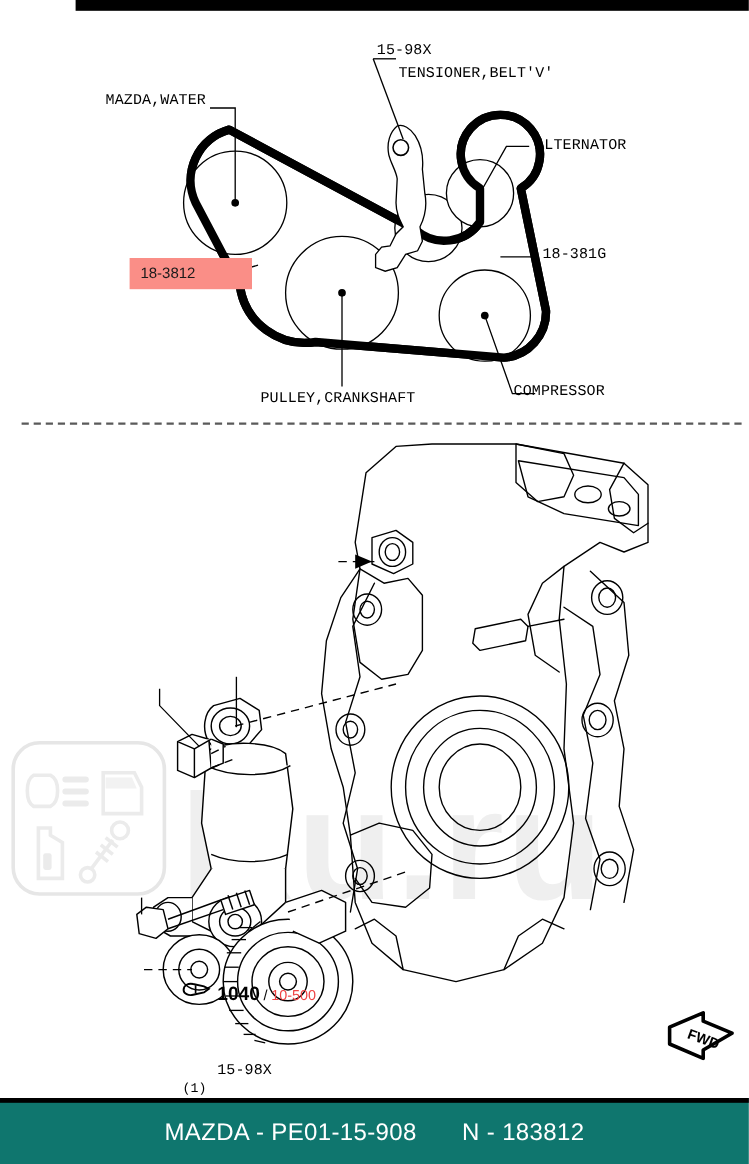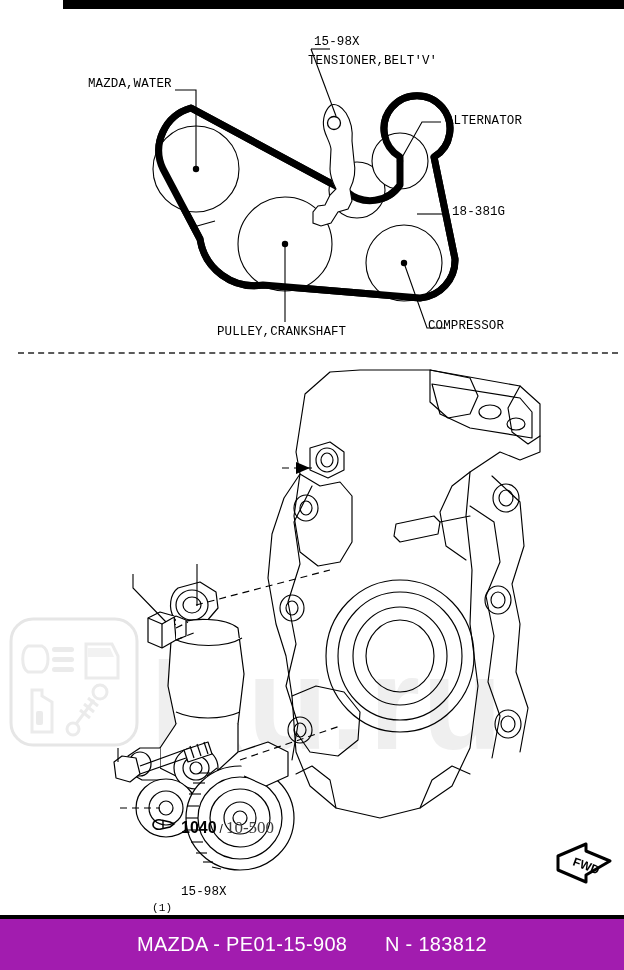--- a/index.html
+++ b/index.html
@@ -93,23 +93,23 @@
     margin-left: 5px;
     font-family: "Liberation Sans", sans-serif;
   }
   .torque .tq-sep {
     font-size: 12px;
     color: #000;
     margin: 0 3px;
     font-family: "Liberation Sans", sans-serif;
   }
   .torque .tq-alt {
-    font-size: 17px;
-    color: #404040;
-    font-family: Liberation Serif, serif;
+    font-size: 12px;
+    color: #ef4444;
+    font-family: Liberation Sans, sans-serif;
   }
 
   
   .wm-logo {
     position: absolute;
     left: 8px;
     top: 616px;
     width: 132px;
     height: 132px;
     opacity: 1;
@@ -135,21 +135,21 @@
     height: 42px;
   }
 
   
   .footer {
     position: absolute;
     left: 0;
     top: 915px;
     width: 624px;
     height: 55px;
-    background: #a21caf;
+    background: #0f766e;
     border-top: 4px solid #000000;
     display: flex;
     align-items: center;
     justify-content: center;
     box-sizing: border-box;
   }
   .footer-text {
     color: #ffffff;
     font-size: 20px;
     font-family: "Liberation Sans", sans-serif;
@@ -248,30 +248,33 @@
       <circle cx="400" cy="152" r="3.2"></circle>
       <circle cx="285" cy="235" r="3.2"></circle>
       <circle cx="404" cy="254" r="3.2"></circle>
     </g>
   </svg>
 
   <div class="lbl" style="left:88px;  top:68px;">MAZDA,WATER</div>
 
   <div class="lbl" style="left:314px; top:26px;">15-98X</div>
 
-  <div class="lbl" style="left:308px; top:45px;">TENSIONER,BELT'V'</div>
+  <div class="lbl" style="left:332px; top:45px;">TENSIONER,BELT'V'</div>
 
   <div class="lbl" style="left:446px; top:105px;">ALTERNATOR</div>
 
   <div class="lbl" style="left:452px; top:196px;">18-381G</div>
 
   <div class="lbl" style="left:428px; top:310px;">COMPRESSOR</div>
 
   <div class="lbl" style="left:207px; top:316px;margin-left:10px;">PULLEY,CRANKSHAFT</div>
 
+  <div class="hl-box" style="left:108px; top:206px; width:84px;">
+    <span class="hl-text">18-3812</span>
+  </div>
 </div>
 
 <div class="divider"></div>
 
 <div class="wm-text">Ru.ru</div>
 
 <svg class="wm-logo" viewBox="0 0 132 132">
   <rect x="3" y="3" width="126" height="126" rx="22" ry="22" fill="none" stroke="#e6e6e6" stroke-width="3"></rect>
 
   <path d="M 20,30 C 13,34 13,52 20,56 L 34,56 C 42,52 42,34 34,30 Z" fill="none" stroke="#ebebeb" stroke-width="3"></path>

